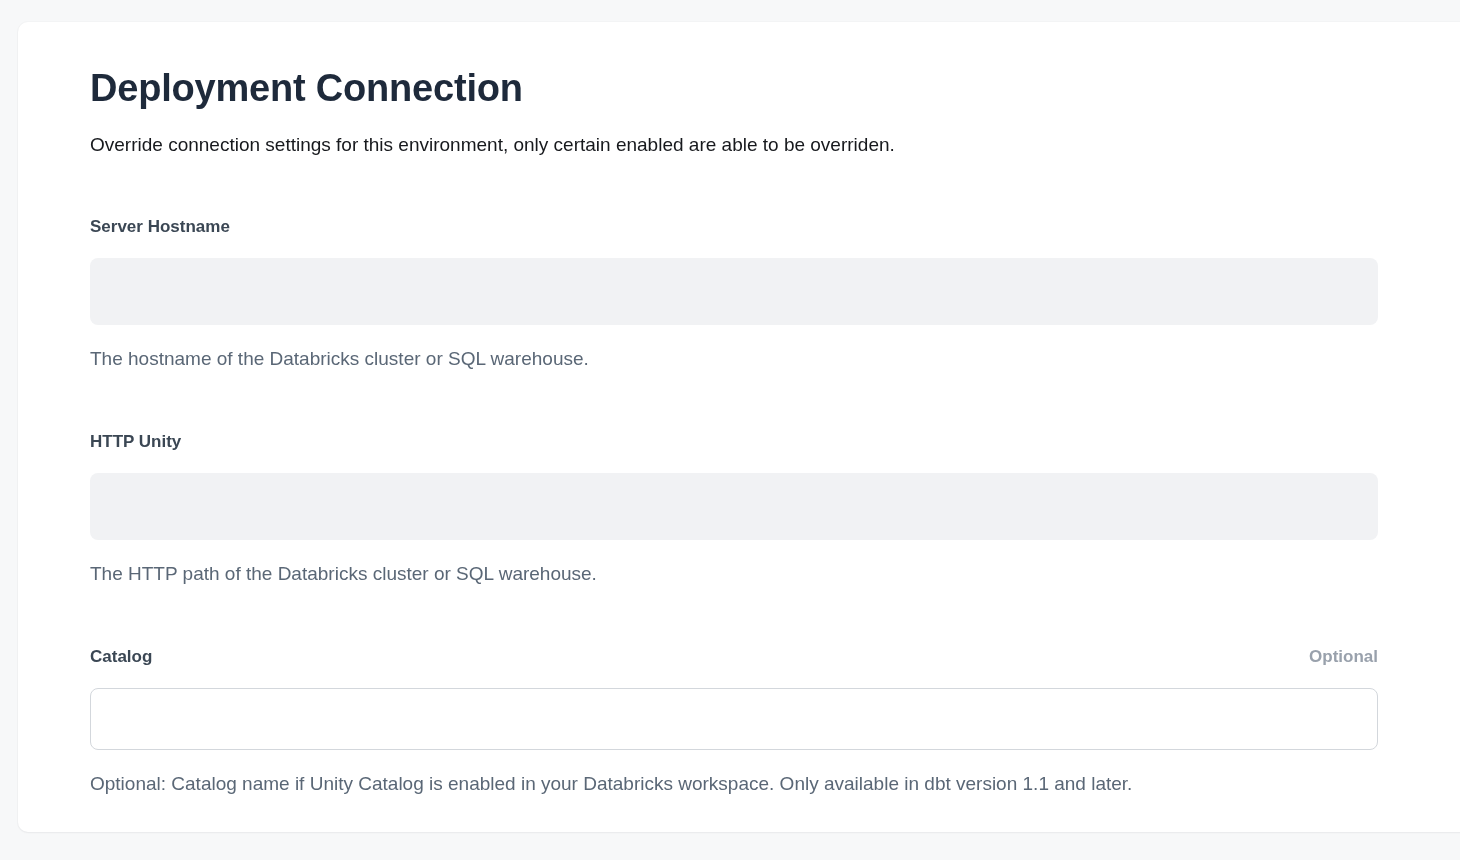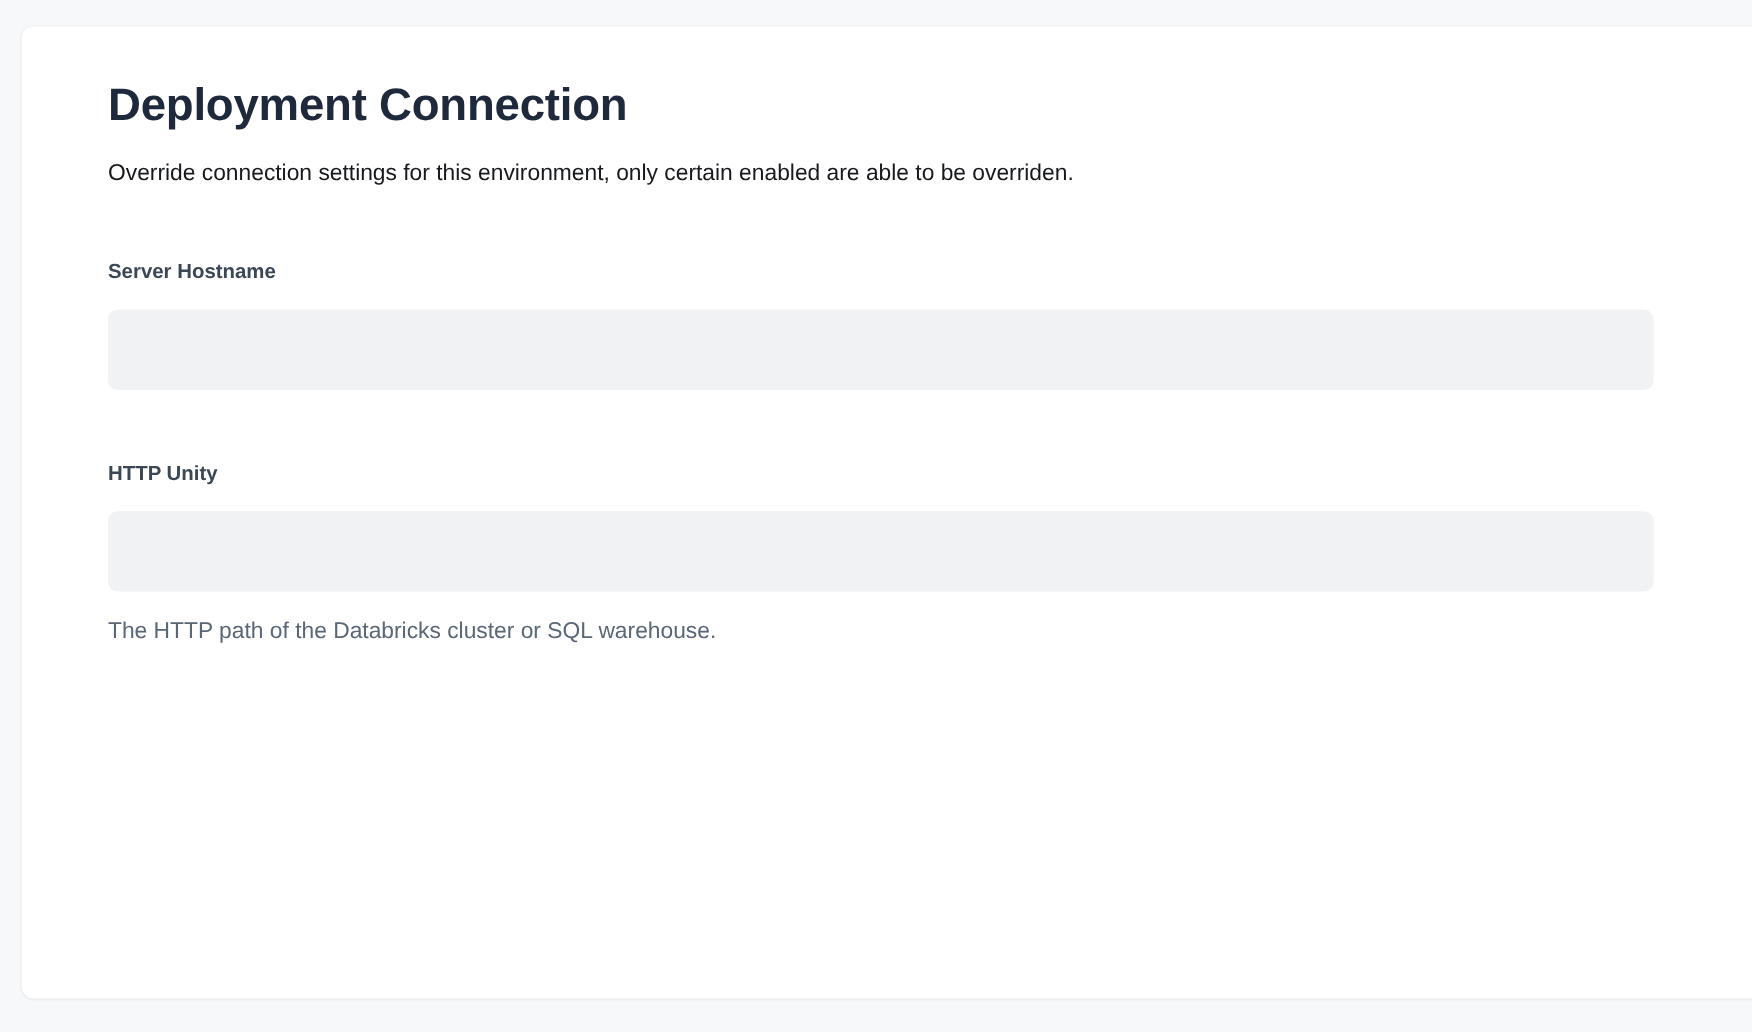--- a/index.html
+++ b/index.html
@@ -92,25 +92,34 @@
 
     <h1 class="page-title">Deployment Connection</h1>
 
     <p class="page-subtitle">Override connection settings for this environment, only certain enabled are able to be overriden.</p>
 
     <div class="field">
       <div class="label-row">
         <span class="field-label">Server Hostname</span>
       </div>
       <input type="text" class="text-input disabled" disabled="" value="" style="">
+      <p class="helper-text">The hostname of the Databricks cluster or SQL warehouse.</p>
     </div>
 
     <div class="field">
       <div class="label-row">
         <span class="field-label">HTTP Unity</span>
       </div>
       <input type="text" class="text-input disabled" disabled="" value="" style="">
       <p class="helper-text">The HTTP path of the Databricks cluster or SQL warehouse.</p>
     </div>
 
+    <div class="field">
+      <div class="label-row">
+        <span class="field-label">Catalog</span>
+        <span class="optional-flag">Optional</span>
+      </div>
+      <input type="text" class="text-input enabled" value="" style="">
+      <p class="helper-text">Optional: Catalog name if Unity Catalog is enabled in your Databricks workspace. Only available in dbt version 1.1 and later.</p>
+    </div>
 
   </div>
 </div>
 
 </body></html>

